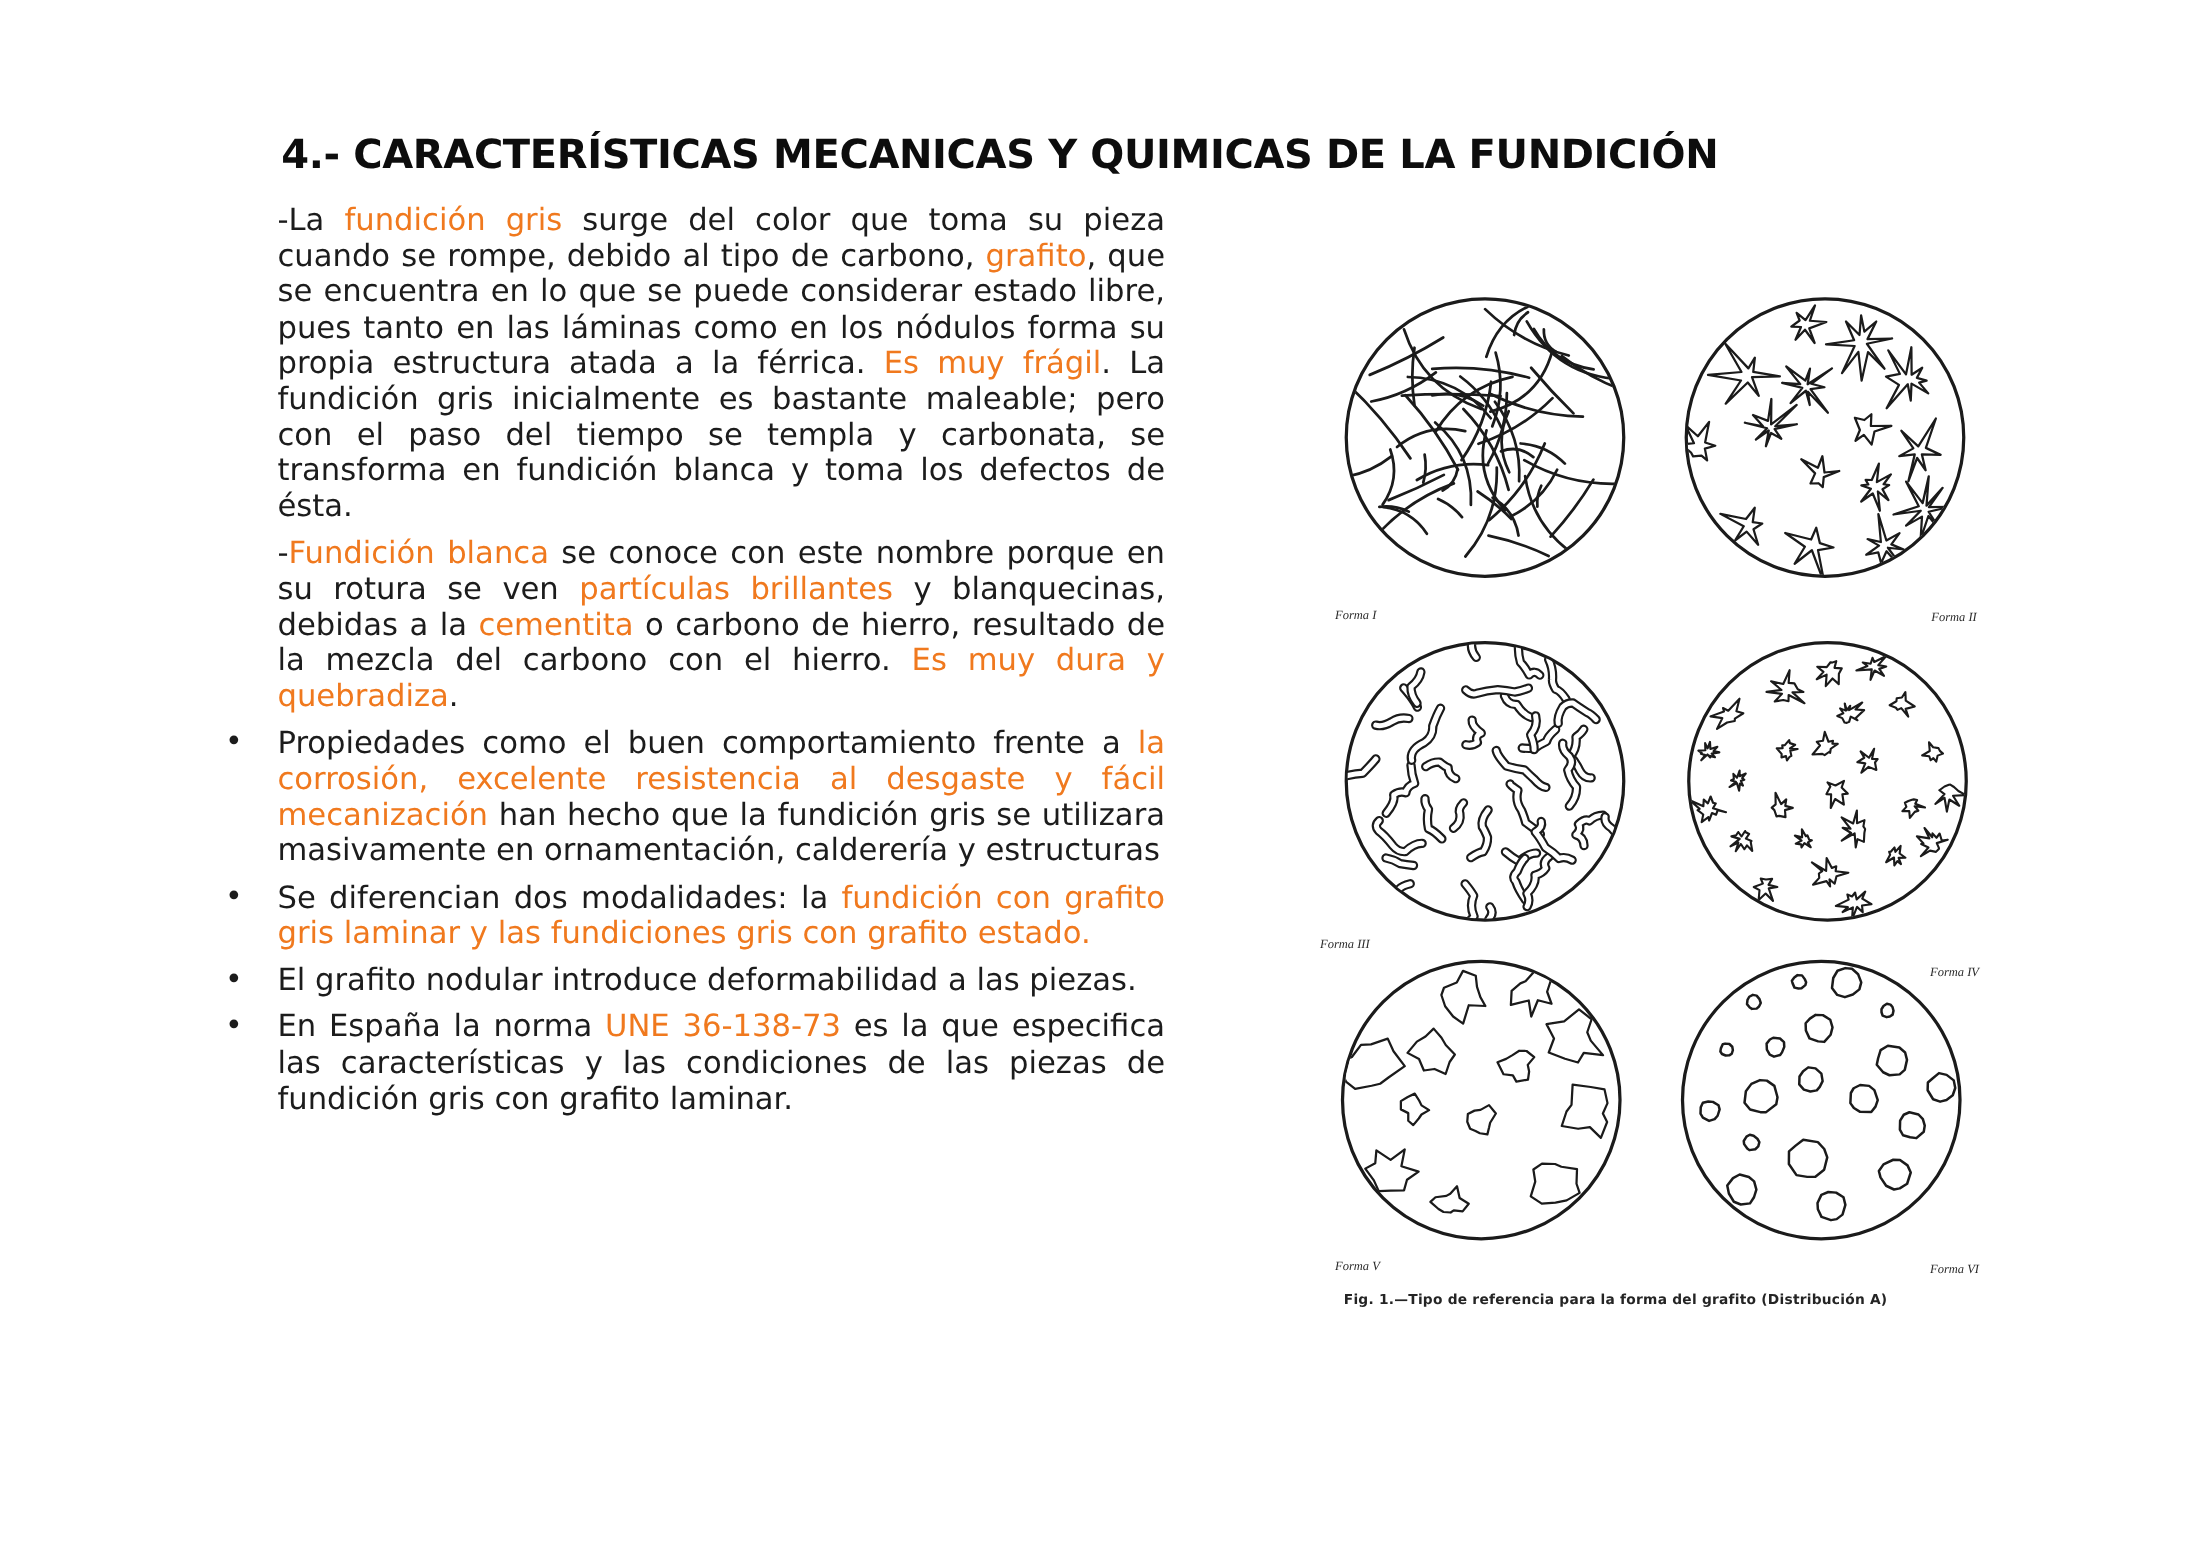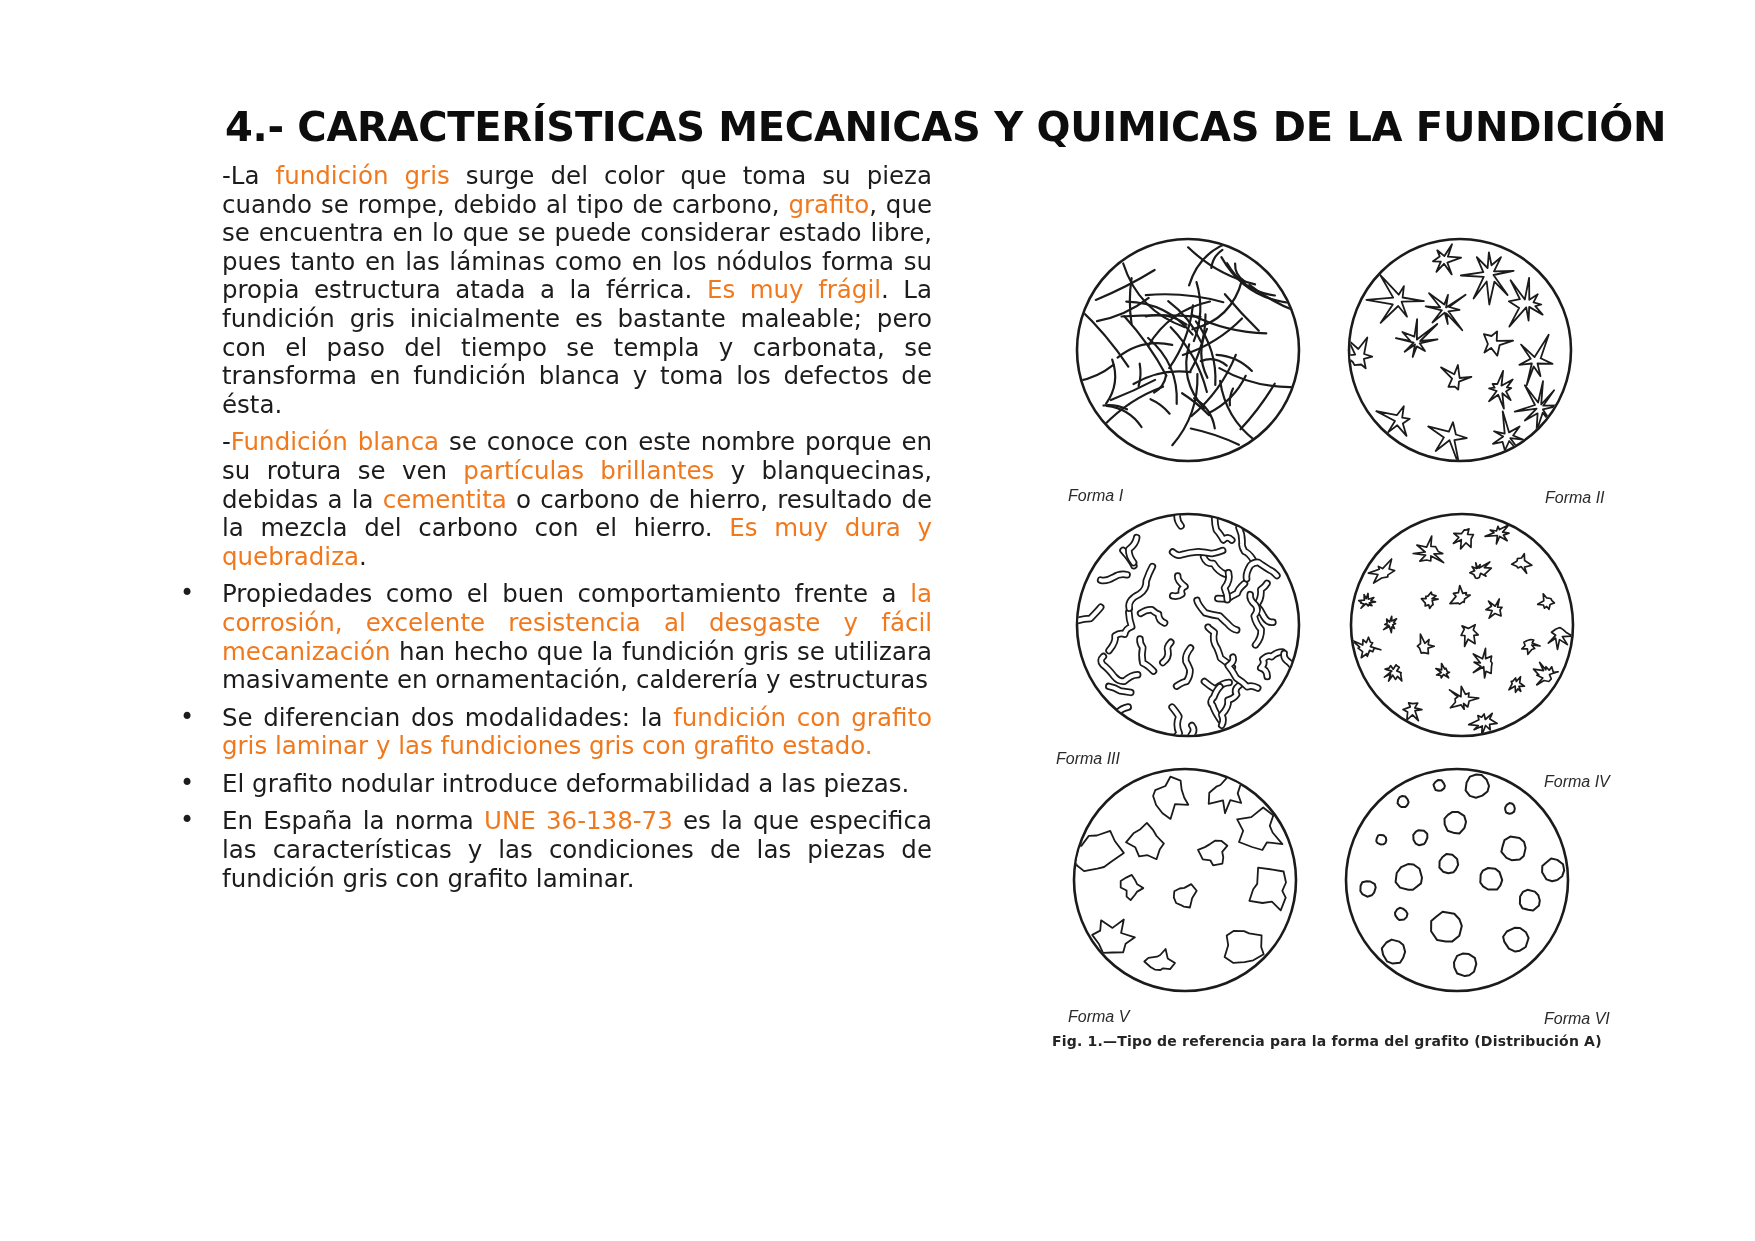--- a/index.html
+++ b/index.html
@@ -2,38 +2,38 @@
 <html style="--accent: #f0791e;"><head>
 <meta charset="utf-8">
 <style>
   html,body{margin:0;padding:0;background:#ffffff;}
   .page{
     position:relative;width:1755px;height:1241px;background:#ffffff;overflow:hidden;
     font-family:"DejaVu Sans", sans-serif;color:#1c1c1c;
   }
   .title{
     position:absolute;left:225px;top:104px;width:1125px;text-align:center;
-    font-size:40px;font-weight:700;color:#0d0d0d;letter-spacing:-0.3px;white-space:nowrap;
+    font-size:32px;font-weight:700;color:#0d0d0d;letter-spacing:-0.3px;white-space:nowrap;
   }
   .text-col{
     position:absolute;left:176px;top:162px;width:756px;
     font-size:24.5px;line-height:28.6px;text-align:justify;color:#1c1c1c;
   }
   .para{position:relative;padding-left:46px;margin:0 0 9px 0;}
   .para .bullet{position:absolute;left:4px;top:-1px;font-size:24px;}
   .hl{color:var(--accent,#f0791e);font-weight:400;}
   .figure-panel{position:absolute;left:1040px;top:215px;width:680px;height:870px;}
   .micrograph{position:absolute;}
   .fig-label{
-    position:absolute;font-size:16px;font-style:italic;font-weight:500;color:#2a2a2a;
-    font-family:Liberation Sans, sans-serif;white-space:nowrap;
+    position:absolute;font-size:10px;font-style:italic;font-weight:500;color:#2a2a2a;
+    font-family:Liberation Serif, serif;white-space:nowrap;
   }
   .fig-caption{
-    position:absolute;left:12px;top:818px;width:520px;text-align:right;
-    font-size:14px;font-weight:600;color:#242424;white-space:nowrap;letter-spacing:0.2px;
+    position:absolute;left:35px;top:818px;width:520px;text-align:left;
+    font-size:11px;font-weight:600;color:#242424;white-space:nowrap;letter-spacing:0.2px;
   }
 </style>
 </head>
 <body>
 
 <div class="page">
   <div class="title">4.- CARACTERÍSTICAS MECANICAS Y QUIMICAS DE LA FUNDICIÓN</div>
   <div class="text-col">
       <div class="para"><span>-La </span><span class="hl">fundición gris</span><span> surge del color que toma su pieza cuando se rompe, debido al tipo de carbono, </span><span class="hl">grafito</span><span>, que se encuentra en lo que se puede considerar estado libre, pues tanto en las láminas como en los nódulos forma su propia estructura atada a la férrica. </span><span class="hl">Es muy frágil</span><span>. La fundición gris inicialmente es bastante maleable; pero con el paso del tiempo se templa y carbonata, se transforma en fundición blanca y toma los defectos de ésta.</span></div>
       <div class="para"><span>-</span><span class="hl">Fundición blanca</span><span> se conoce con este nombre porque en su rotura se ven </span><span class="hl">partículas brillantes</span><span> y blanquecinas, debidas a la </span><span class="hl">cementita</span><span> o carbono de hierro, resultado de la mezcla  del carbono con el hierro. </span><span class="hl">Es muy dura y quebradiza</span><span>.</span></div>

